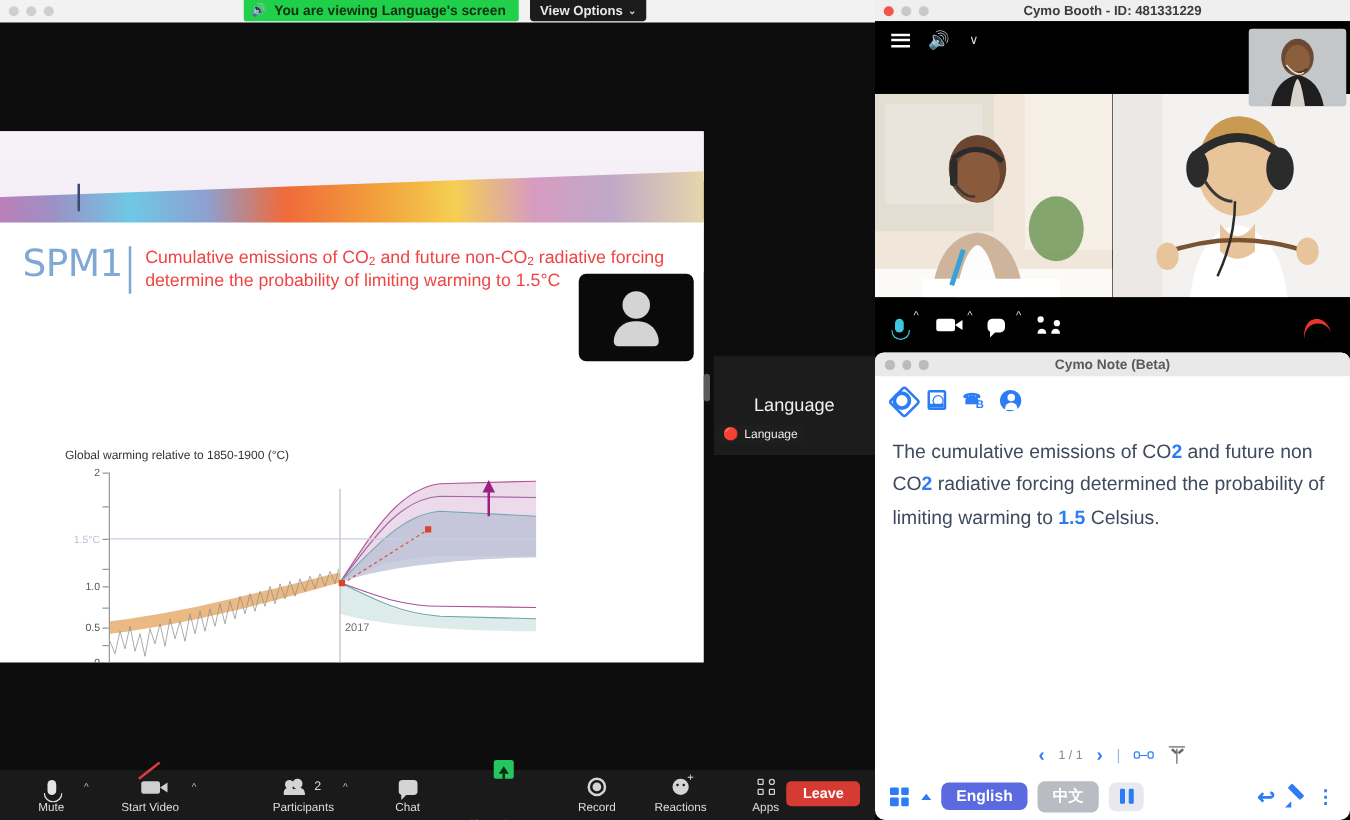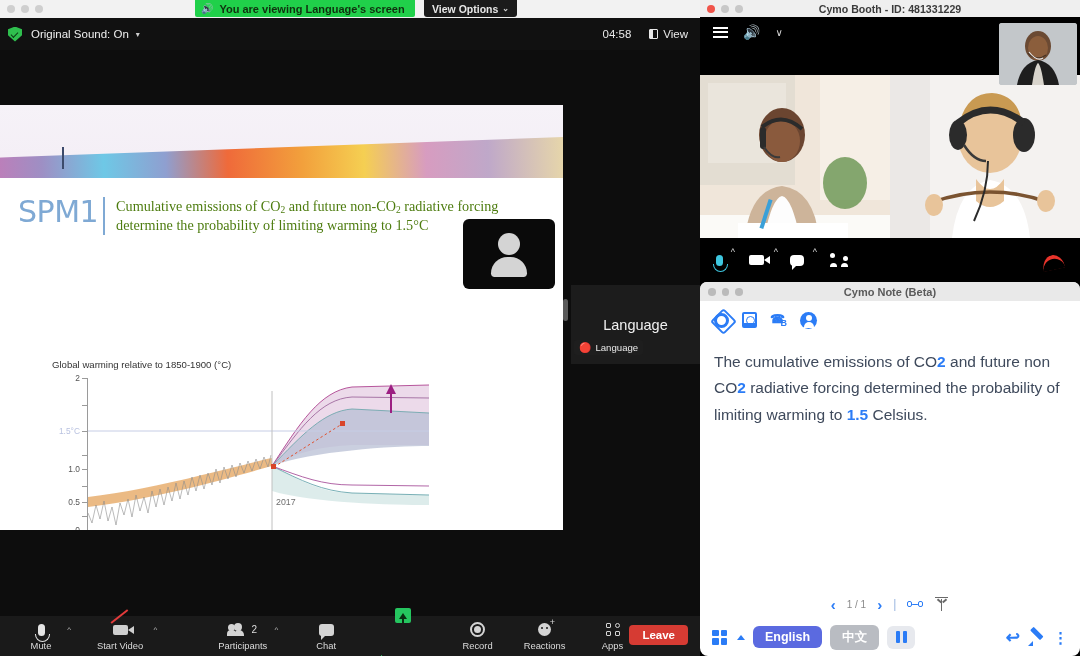--- a/index.html
+++ b/index.html
@@ -83,21 +83,21 @@
     position:absolute; left:0; top:73px; width:563px; height:40px; background:#fff;
   }
   .band-tick { position:absolute; left:62px; top:42px; width:2px; height:22px; background:#3c4a6b; }
 
   .slide-title-wrap {
     position:absolute; left:18px; top:92px; display:flex; align-items:flex-start;
   }
   .spm { font-family:"DejaVu Sans", sans-serif; font-size:30px; color:#7fa9d4; letter-spacing:-0.5px; line-height:1;}
   .spm-bar { width:2px; height:38px; background:#7fa9d4; margin:0 11px 0 5px; }
   .slide-heading {
-    font-size:14.2px; color:#4d7c0f; line-height:1.33; max-width:430px; font-weight:500;font-family:Liberation Serif, serif;
+    font-size:14.2px; color:#ef4444; line-height:1.33; max-width:430px; font-weight:500;
   }
   .slide-heading sub { font-size:9.5px; vertical-align:baseline; position:relative; top:2px; }
 
   .axis-title { position:absolute; left:52px; top:254px; font-size:9.6px; color:#333; }
 
   
   #chart { position:absolute; left:52px; top:268px; width:400px; height:175px; }
   .yaxis { position:absolute; left:35px; top:5px; width:1.4px; height:152px; background:#9a9a9a; }
   .ytick { position:absolute; left:30px; width:5px; height:1.2px; background:#9a9a9a; }
   .ylab { position:absolute; right:372px; font-size:8.4px; color:#555; text-align:right; width:60px; transform:translateY(-5px);}
@@ -260,30 +260,20 @@
 
     <div class="zoom-green-banner">
       <span class="spk">🔊</span>
       <span class="txt">You are viewing Language's screen</span>
     </div>
     <div class="view-options">
       <span>View Options</span>
       <span class="cv">⌄</span>
     </div>
 
-    <div class="zoom-topbar">
-      <div class="shield"></div>
-      <span class="orig-sound">Original Sound: On</span>
-      <span class="caret-sm">▾</span>
-      <span class="zoom-timer">04:58</span>
-      <span class="zoom-view">
-        <span class="view-ico"></span>
-        <span>View</span>
-      </span>
-    </div>
 
     <div id="slide">
       <div class="slide-topband"></div>
       <div class="band-swoosh2"></div>
       <div class="band-swoosh"></div>
       <div class="band-mask"></div>
       <div class="band-tick"></div>
 
       <div class="slide-title-wrap">
         <span class="spm">SPM1</span>

